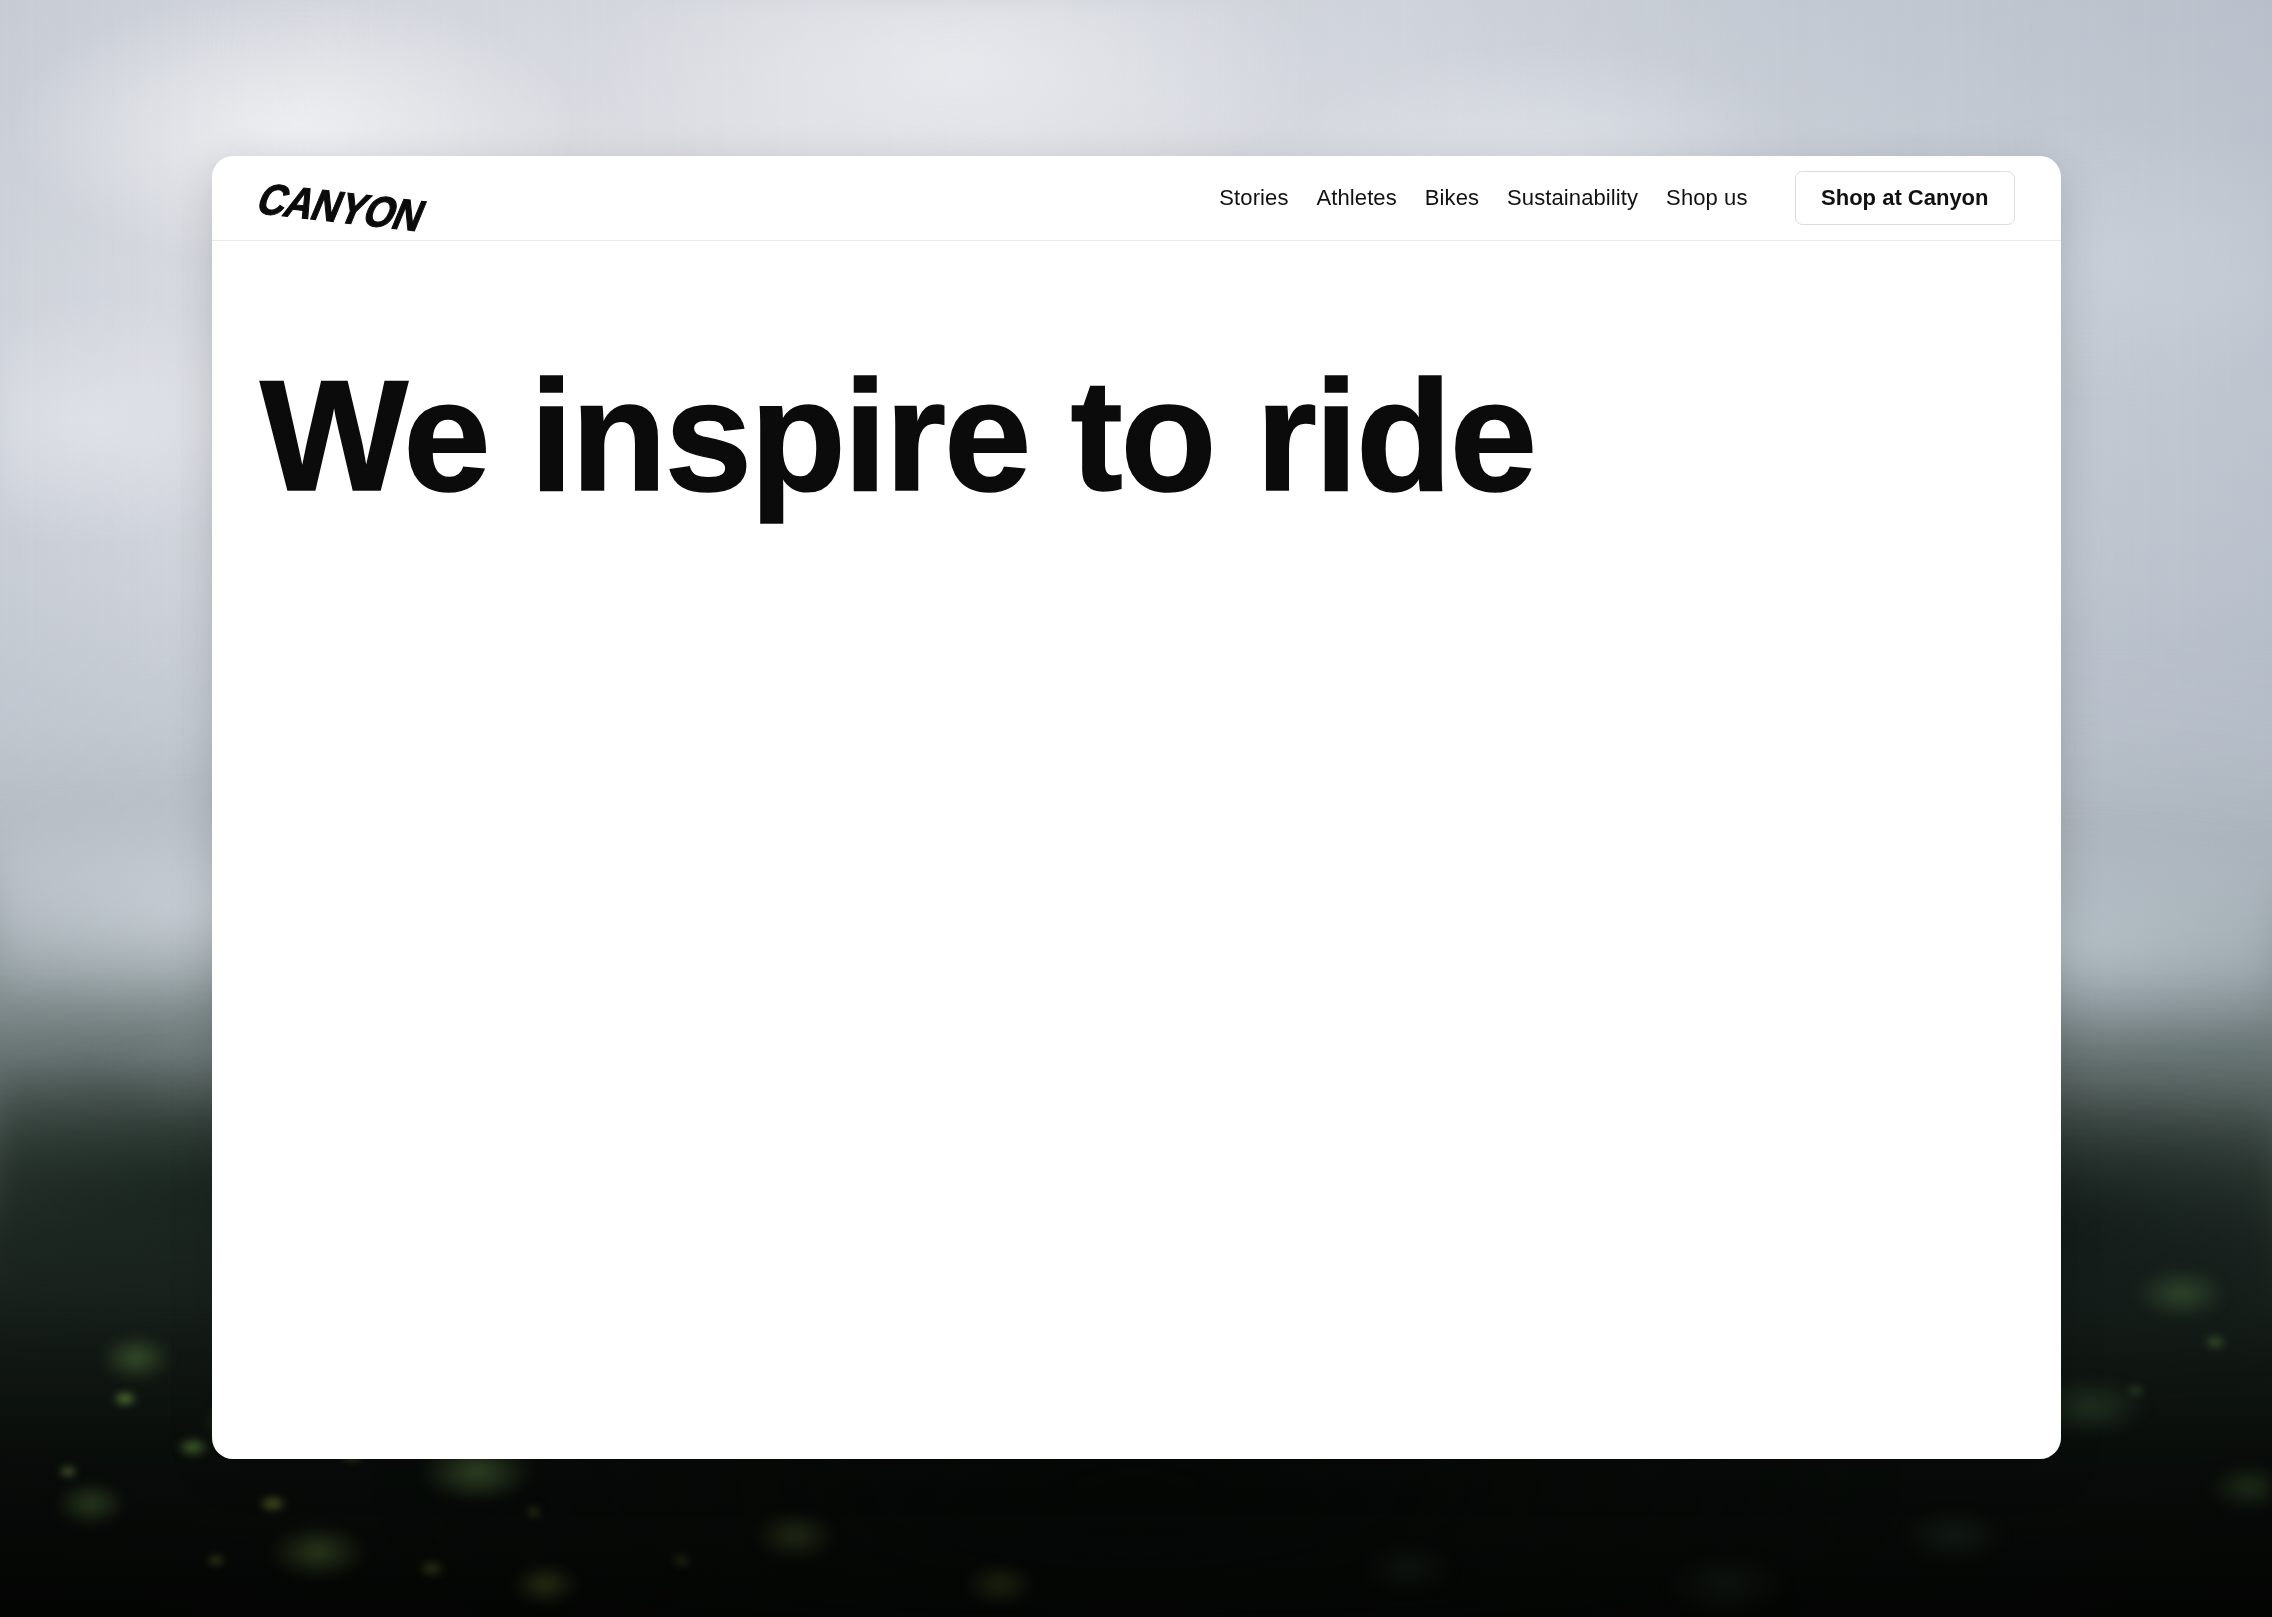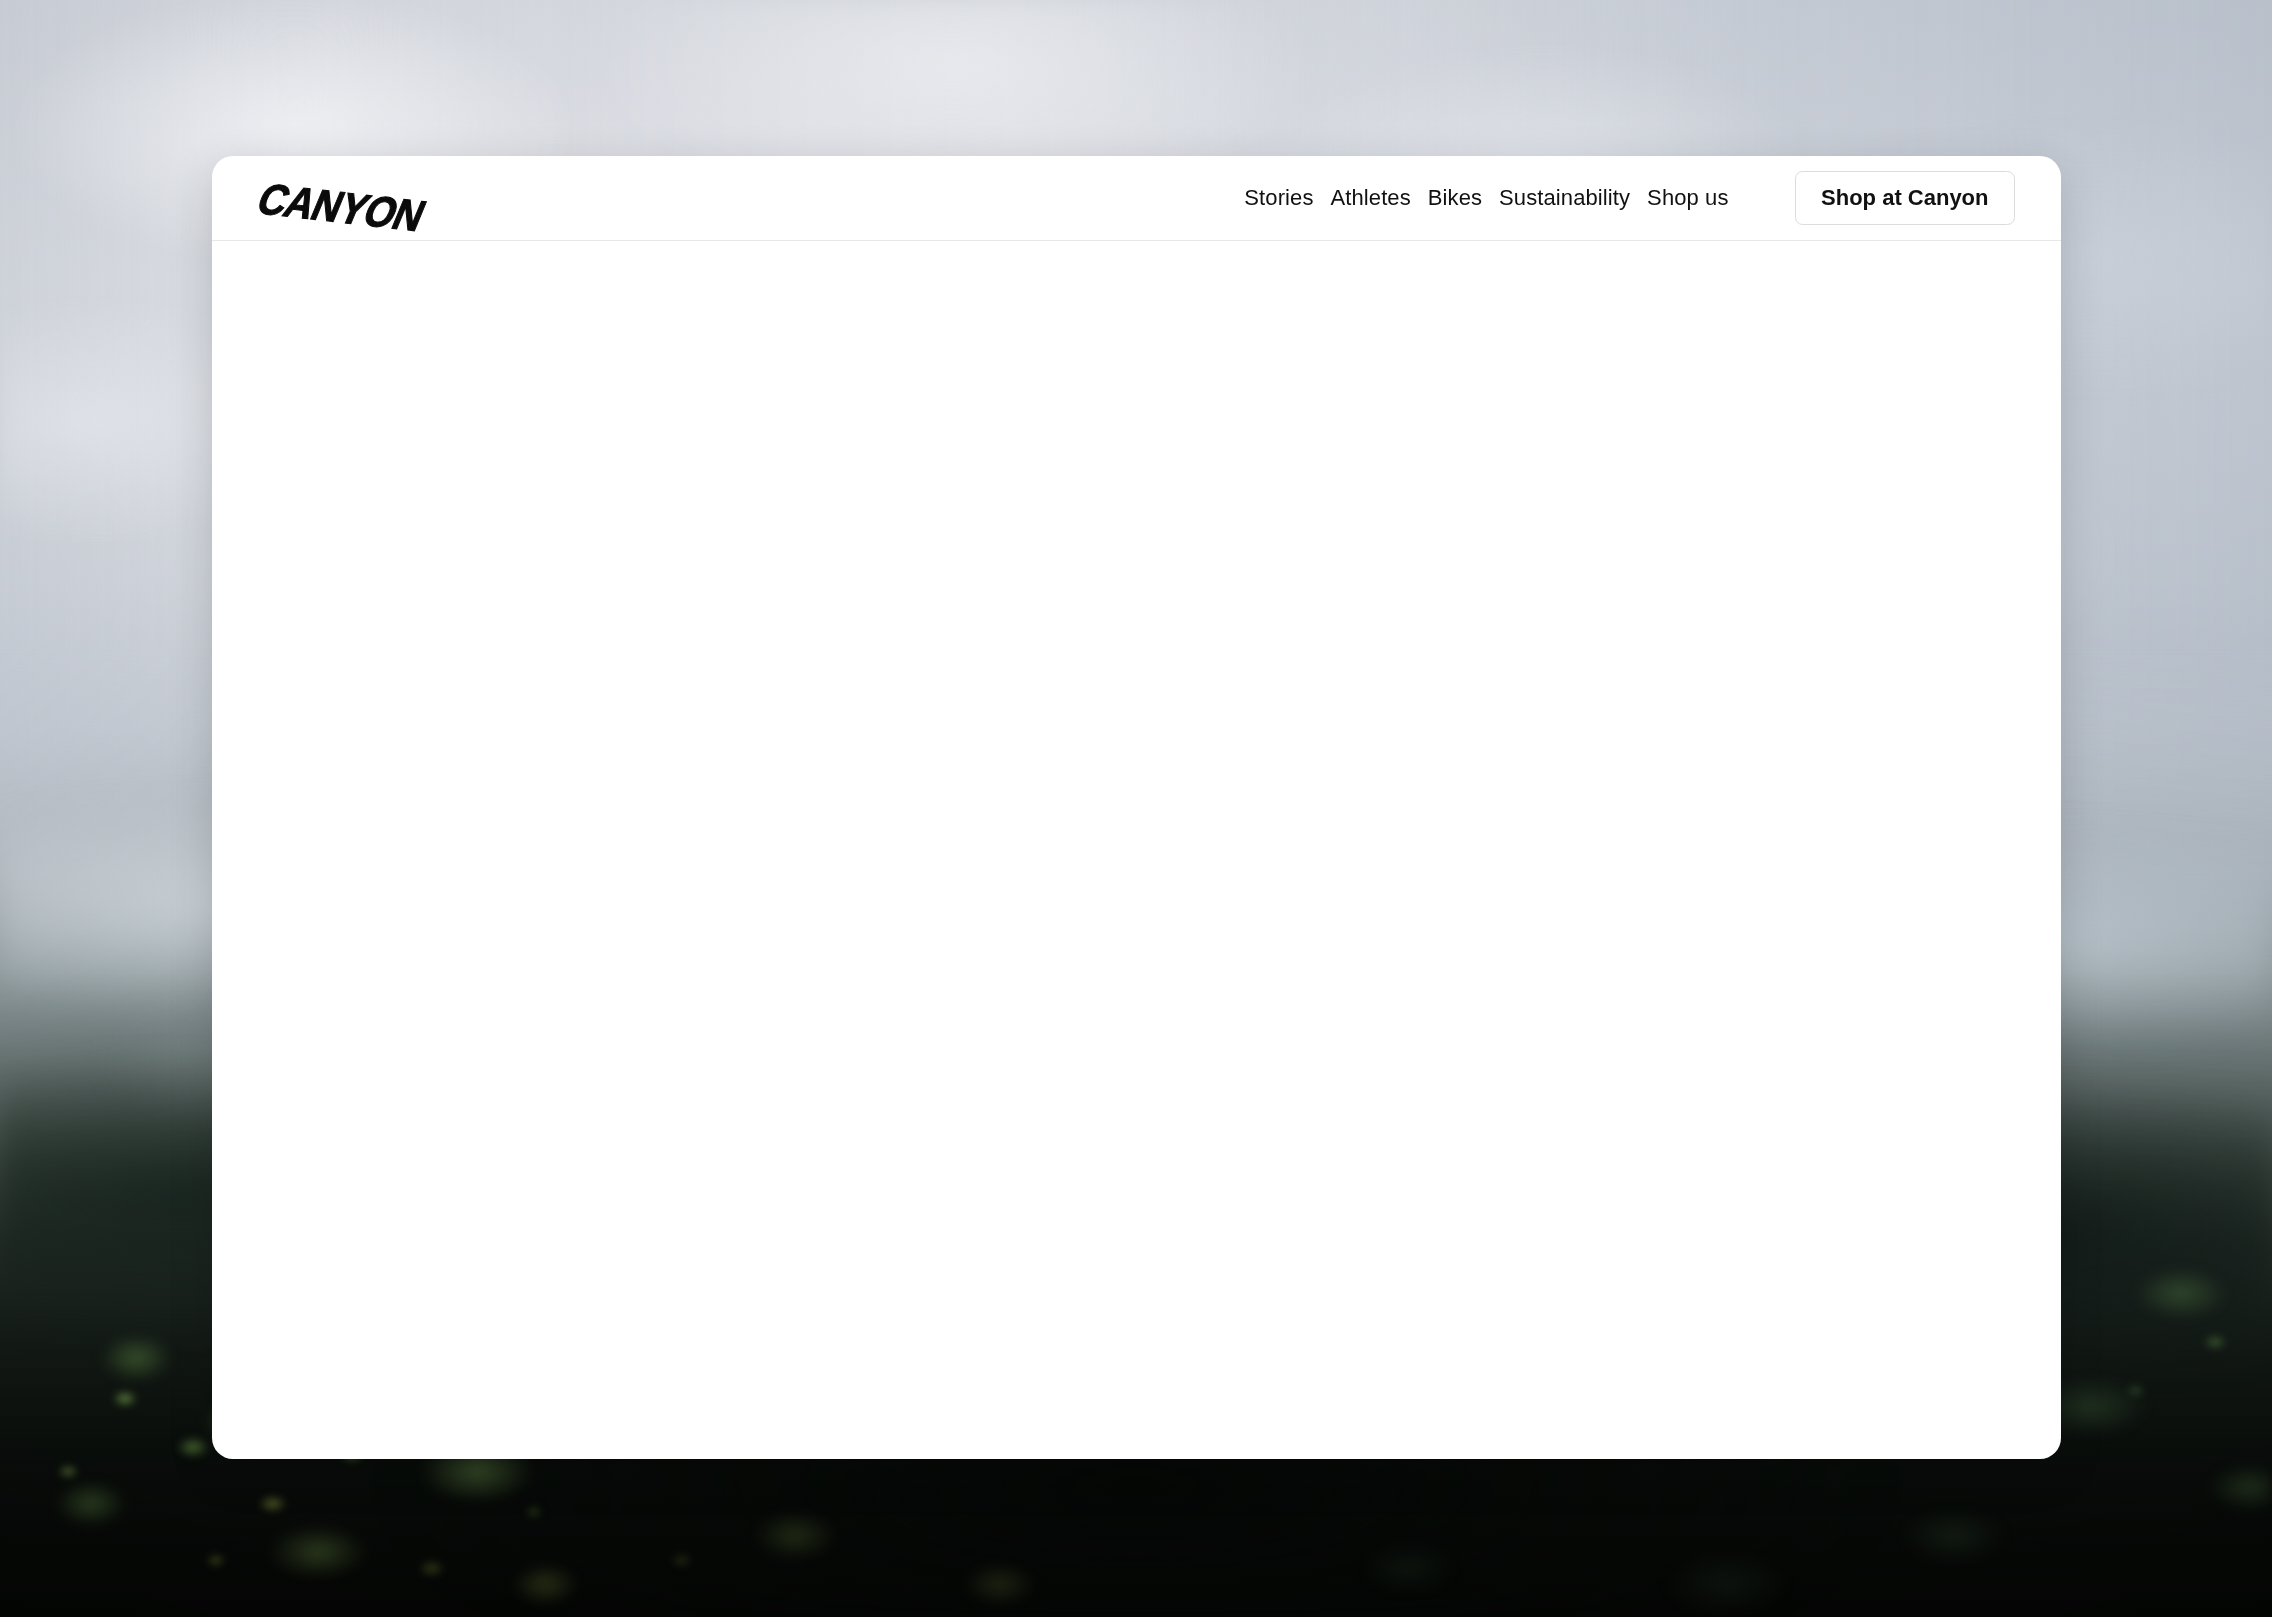--- a/index.html
+++ b/index.html
@@ -173,22 +173,22 @@
     white-space:nowrap;
     margin-left:1.5px;
     -webkit-text-stroke:1px #0b0b0b;
   }
 
   #header-spacer { flex:1 1 auto; }
 
   #main-nav {
     display:flex;
     align-items:flex-start;
-    gap:17px;
-    margin-right:66px;
+    gap:28px;
+    margin-right:47px;
   }
   .nav-link {
     font-family:"Liberation Sans Narrow","Liberation Sans", sans-serif;
     font-size:22px;
     font-weight:400;
     color:#111111;
     white-space:nowrap;
     text-decoration:none;
     letter-spacing:0.1px;
     cursor:pointer;
@@ -260,16 +260,17 @@
       <a class="nav-link">Bikes</a>
       <a class="nav-link">Sustainability</a>
       <a class="nav-link">Shop us</a>
     </nav>
 
     <button id="shop-button">Shop at Canyon</button>
   </header>
 
   <div id="panel-body">
 
+    <h1 id="hero-headline">We inspire to ride</h1>
   </div>
 
 </div>
 
 
 </body></html>

